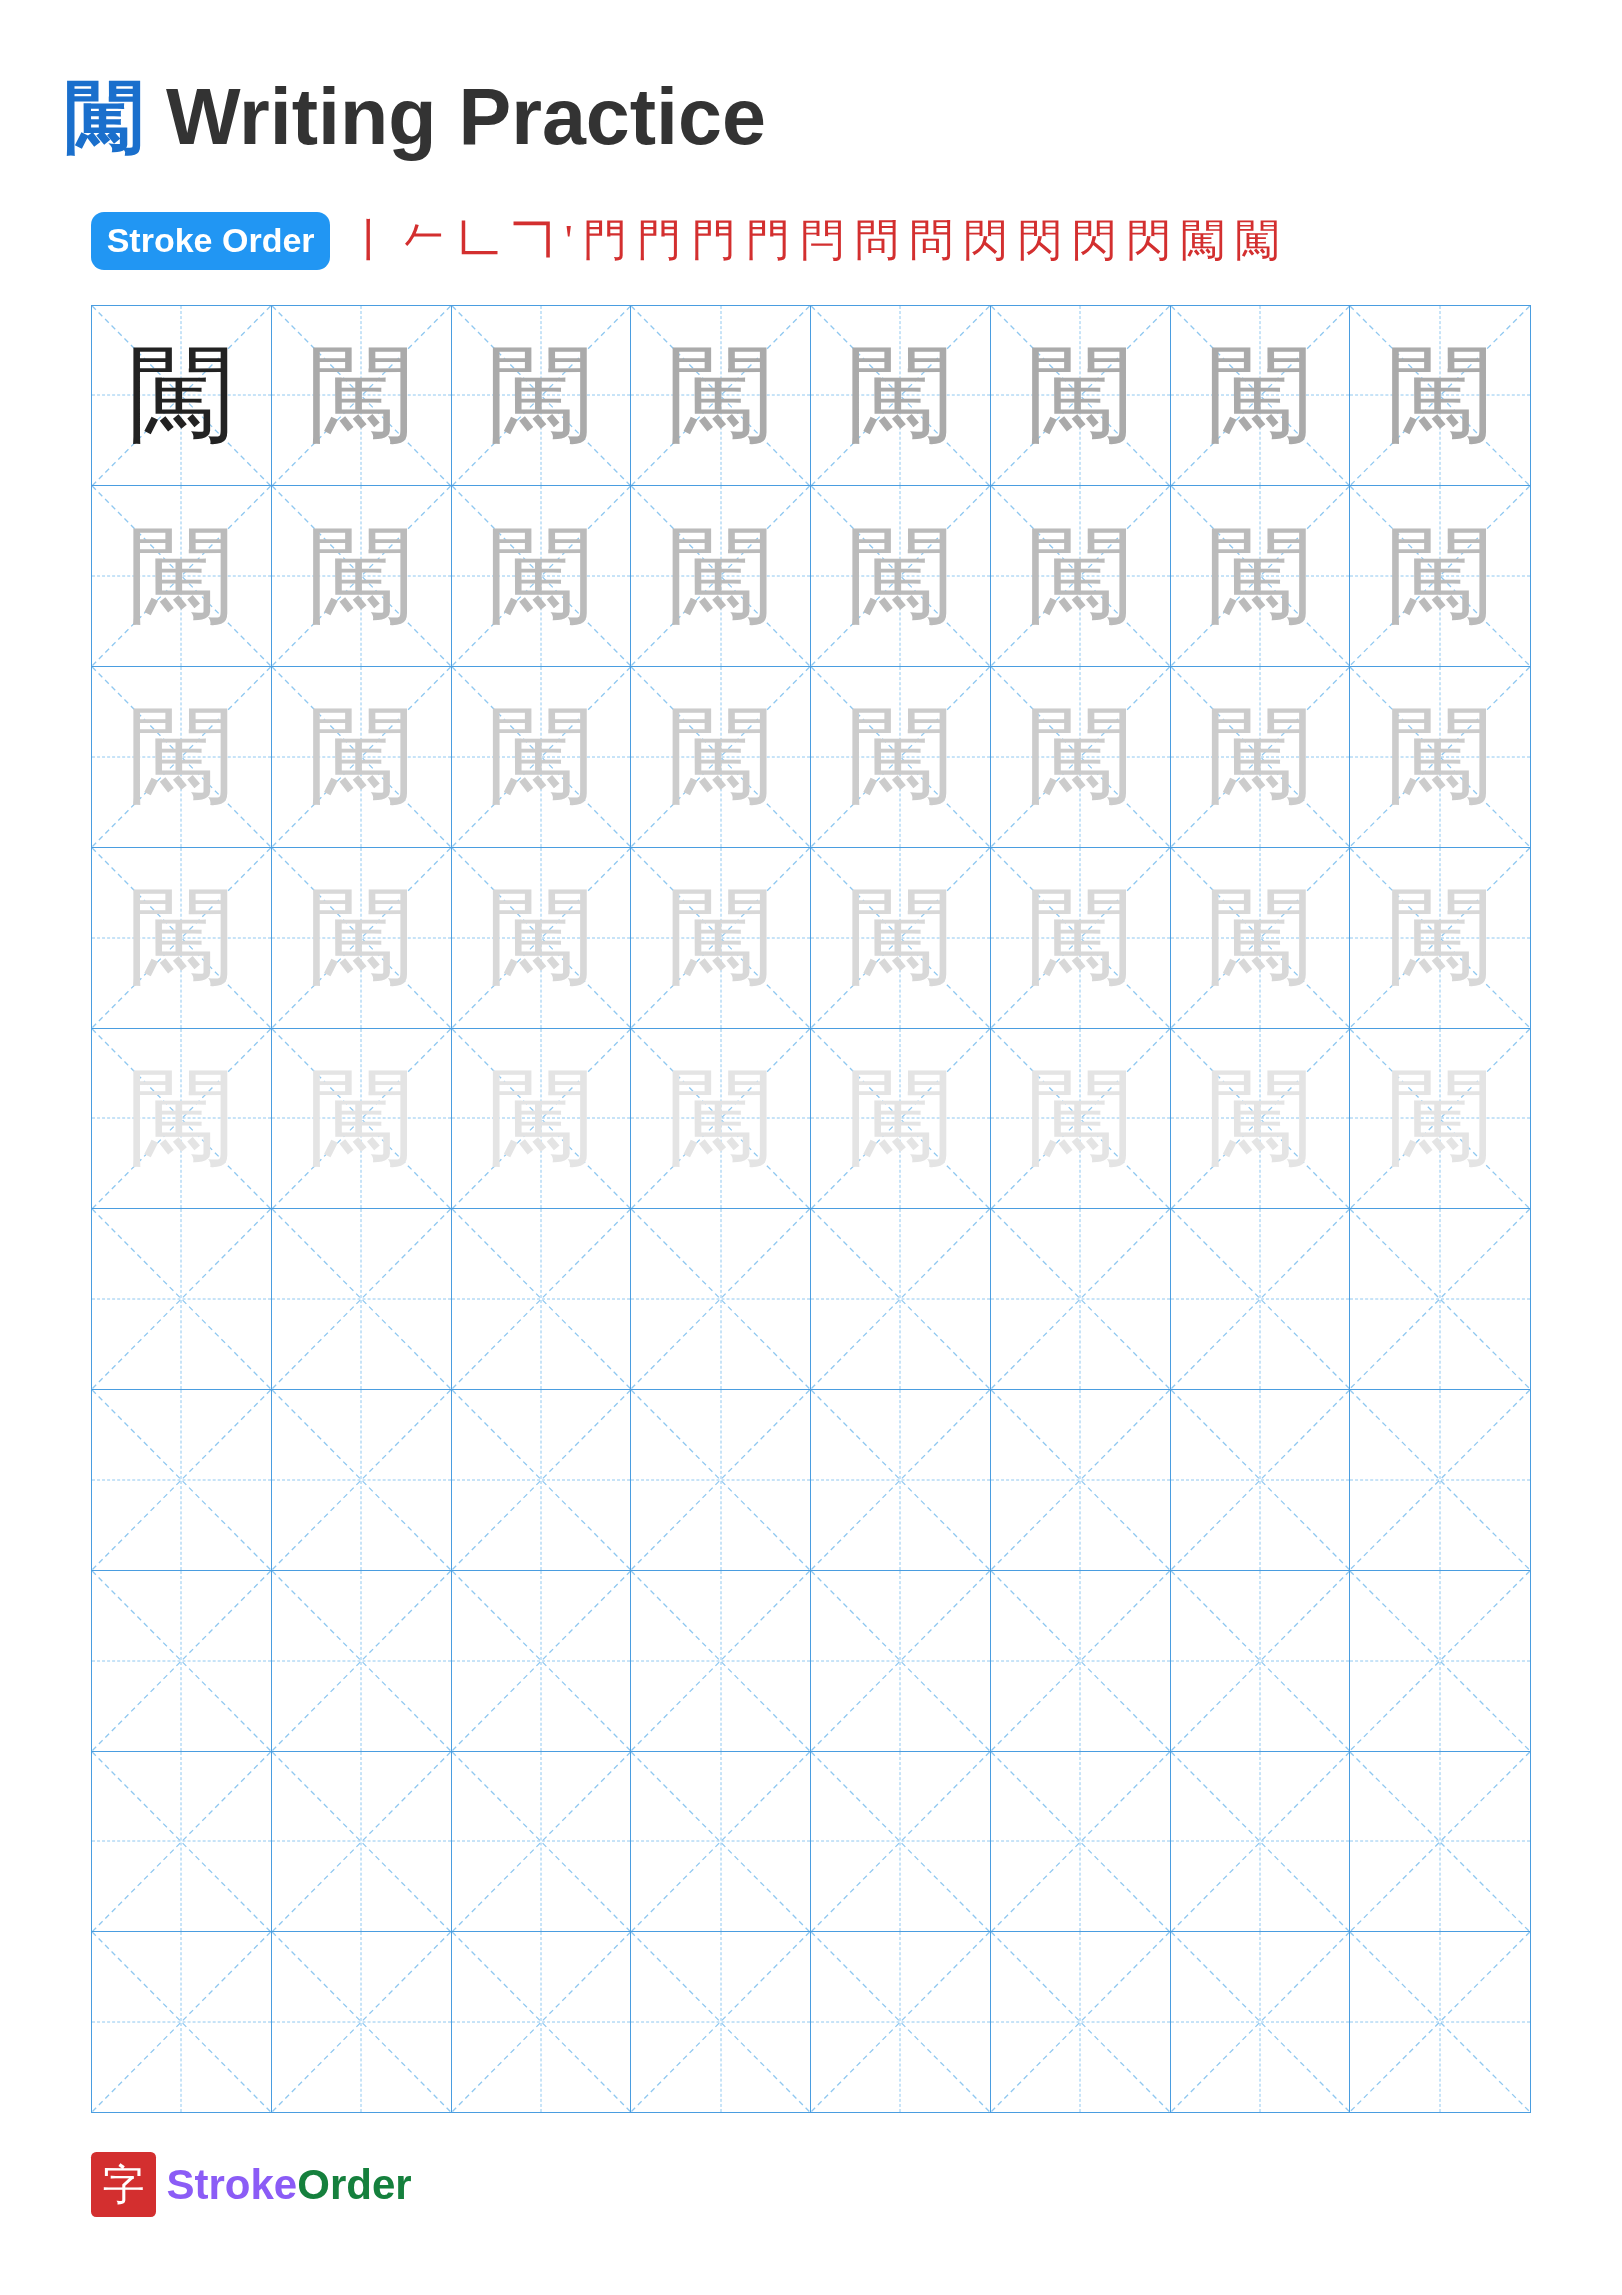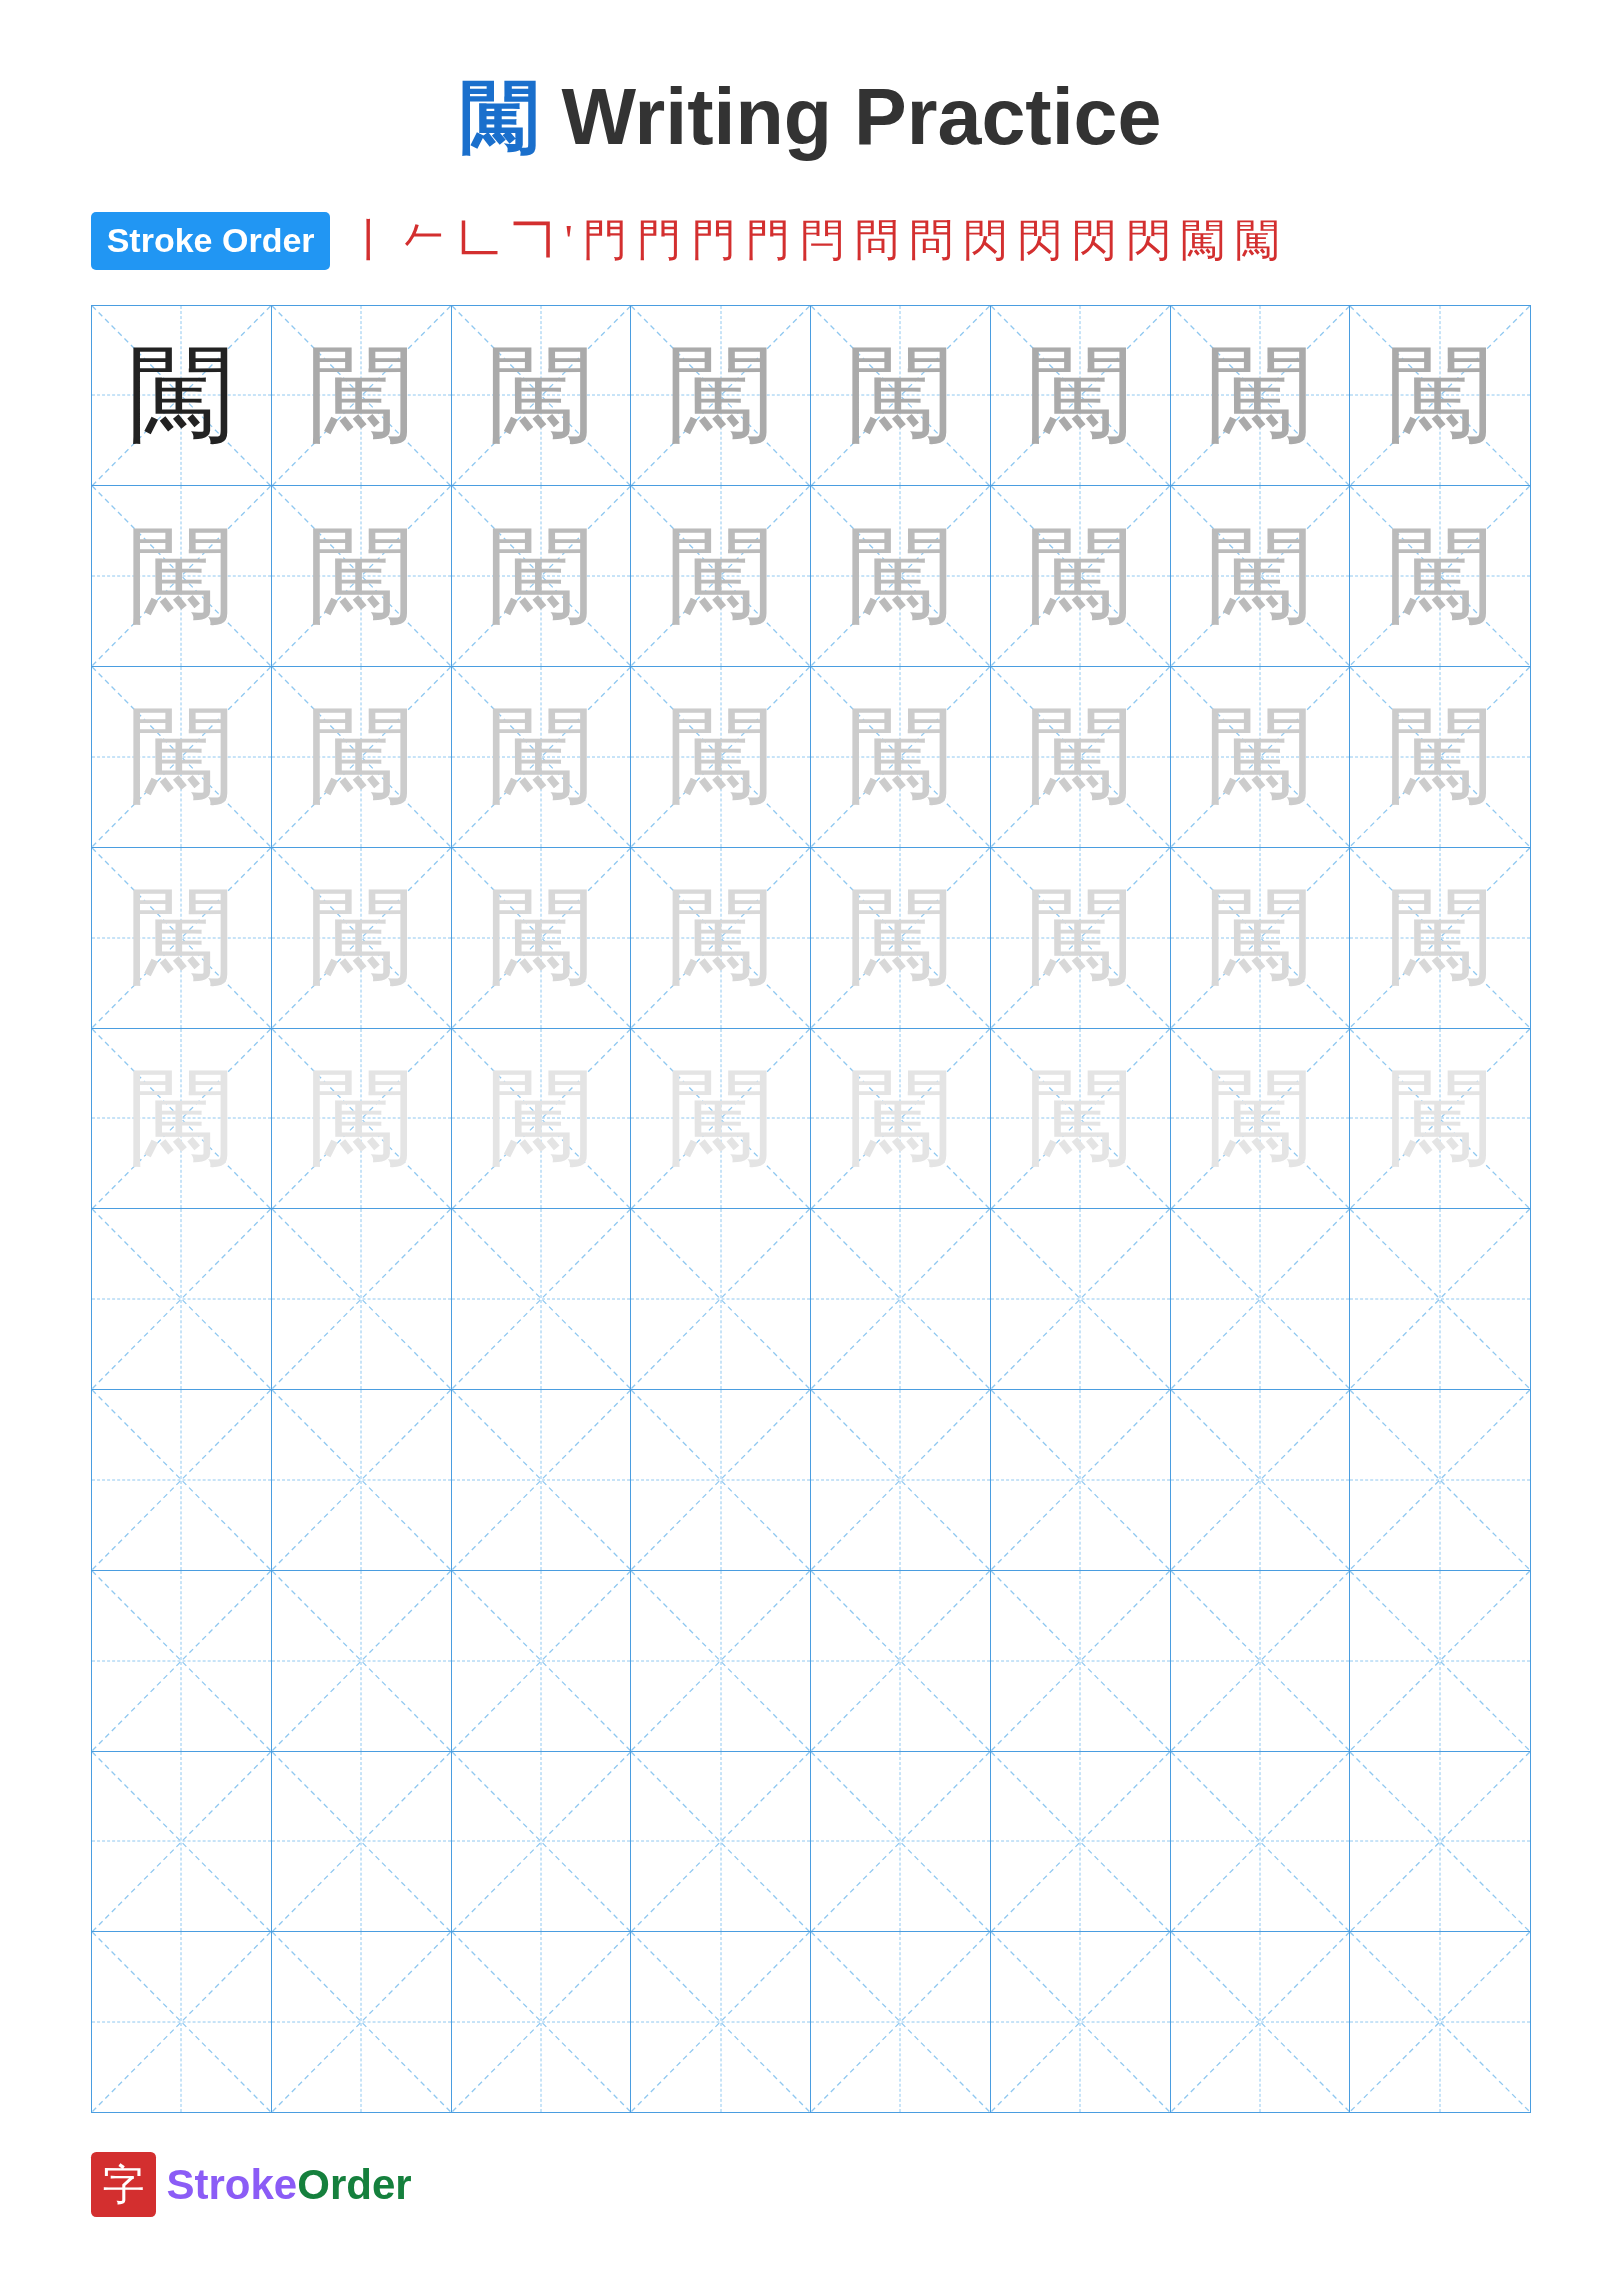--- a/index.html
+++ b/index.html
@@ -8,21 +8,20 @@
       background: #ffffff;
       font-family: serif;
       width: 1622px;
       min-height: 2295px;
       position: relative;
       padding: 39px 65px;
     }
 
     
     .header {
-      text-align: center;
       margin-bottom: 39px;
       margin-top: 26px;
     }
 
     .header-title {
       font-size: 79px;
       font-weight: bold;
       color: #333;
       font-family: Arial, sans-serif;
     }
@@ -46,21 +45,21 @@
       line-height: 1.4;
     }
 
     .stroke-order-badge {
       background: #2196F3;
       color: white;
       font-size: 34px;
       font-family: Arial, sans-serif;
       font-weight: bold;
       padding: 5.2px 15.7px;
-      border-radius: 5px;
+      border-radius: 13px;
       margin-right: 13px;
       white-space: nowrap;
     }
 
     .stroke-chars {
       display: flex;
       flex-wrap: wrap;
       align-items: center;
       gap: 2.6px;
       flex: 1;

